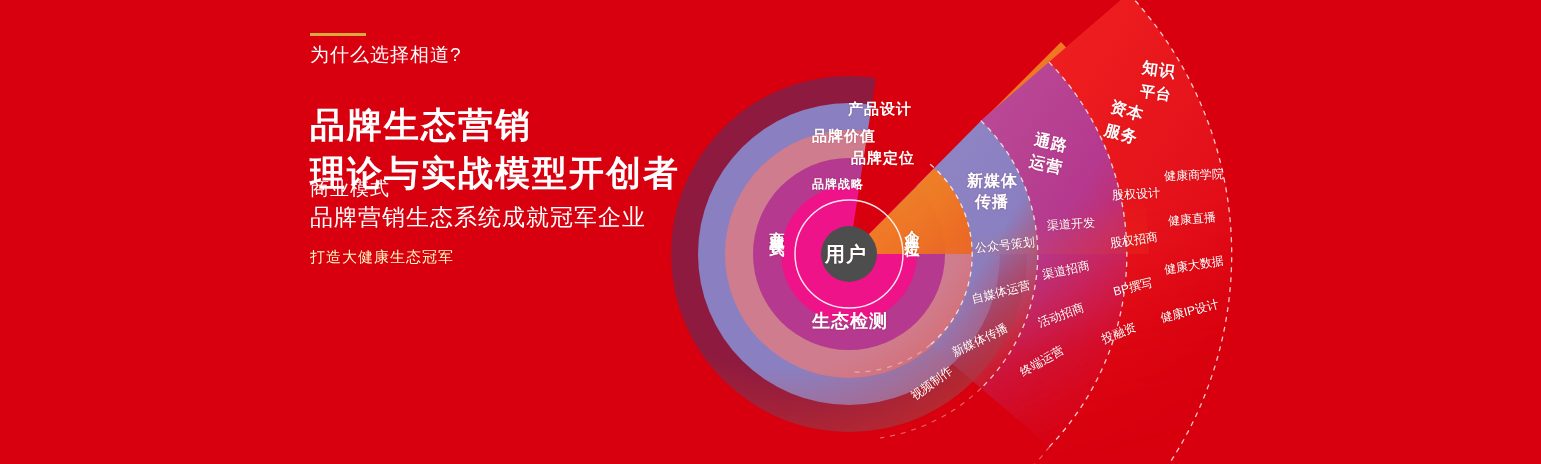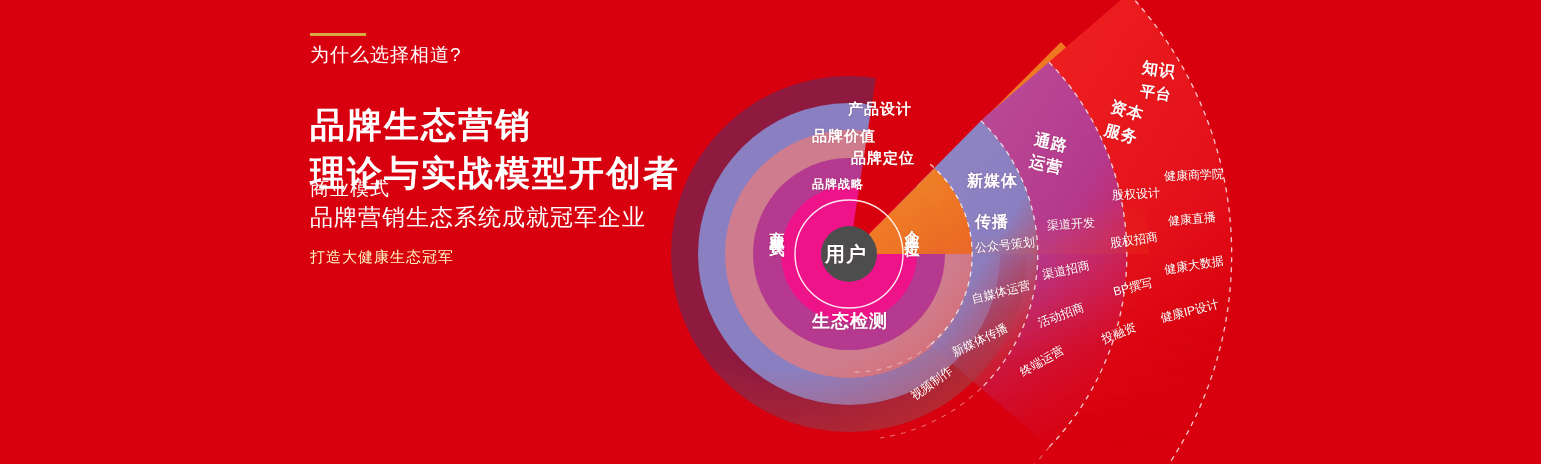--- a/index.html
+++ b/index.html
@@ -168,21 +168,21 @@
 
     
     <div class="dlabel" style="left:848px;top:100px;font-size:15px;font-weight:bold;letter-spacing:1px;">产品设计</div>
     <div class="dlabel" style="left:812px;top:127px;font-size:15px;font-weight:bold;letter-spacing:1px;text-align:center;">品牌价值</div>
     <div class="dlabel" style="left:812px;top:149px;font-size:15px;font-weight:bold;letter-spacing:1px;margin-left:39px;">品牌定位</div>
     <div class="dlabel" style="left:812px;top:176px;font-size:12px;font-weight:bold;letter-spacing:1px;">品牌战略</div>
     <div class="dlabel" style="left:812px;top:309px;font-size:18px;font-weight:bold;letter-spacing:1px;">生态检测</div>
 
     
     <div class="dlabel" style="left:967px;top:171px;font-size:16px;font-weight:bold;letter-spacing:1px;text-align:right;">新媒体</div>
-    <div class="dlabel" style="left:975px;top:192px;font-size:16px;font-weight:bold;letter-spacing:1px;margin-top:20px;">传播</div>
+    <div class="dlabel" style="left:975px;top:192px;font-size:16px;font-weight:bold;letter-spacing:1px;">传播</div>
     <div class="dlabel" style="left:975px;top:237px;font-size:12px;transform:rotate(-6deg);">公众号策划</div>
     <div class="dlabel" style="left:971px;top:284px;font-size:12px;transform:rotate(-14deg);">自媒体运营</div>
     <div class="dlabel" style="left:950px;top:332px;font-size:12px;transform:rotate(-26deg);">新媒体传播</div>
     <div class="dlabel" style="left:908px;top:375px;font-size:12px;transform:rotate(-36deg);">视频制作</div>
 
     
     <div class="dlabel" style="left:1034px;top:133px;font-size:16px;font-weight:bold;letter-spacing:1px;transform:rotate(12deg);">通路</div>
     <div class="dlabel" style="left:1029px;top:155px;font-size:16px;font-weight:bold;letter-spacing:1px;transform:rotate(12deg);">运营</div>
     <div class="dlabel" style="left:1047px;top:216px;font-size:12px;transform:rotate(-4deg);">渠道开发</div>
     <div class="dlabel" style="left:1042px;top:262px;font-size:12px;transform:rotate(-12deg);">渠道招商</div>

